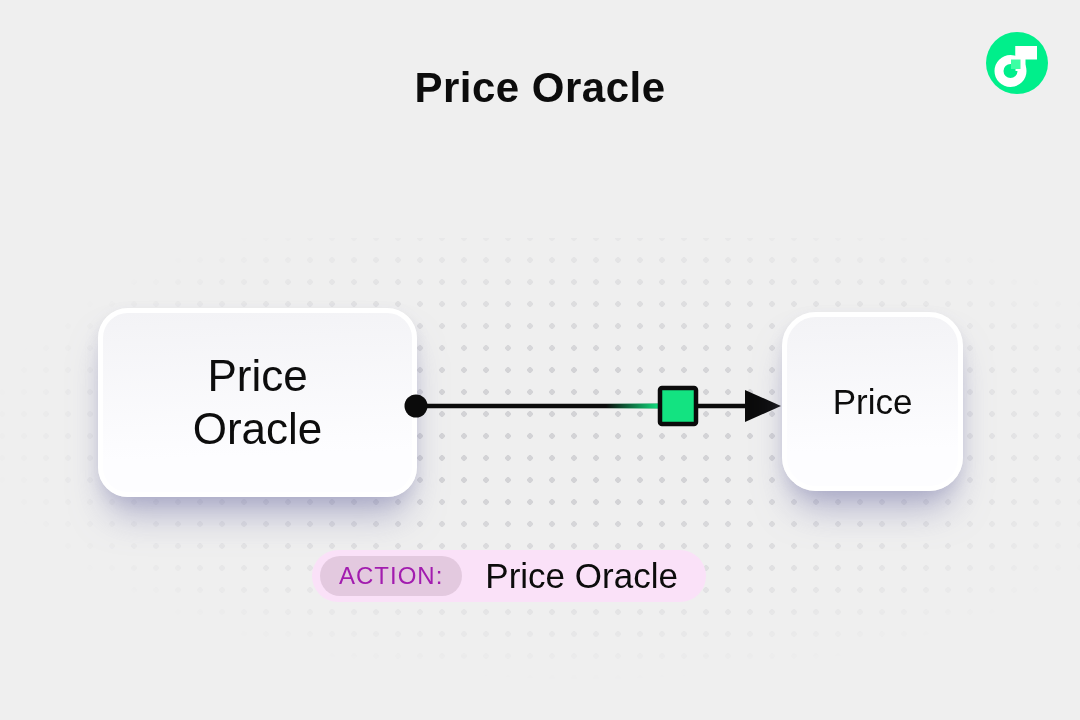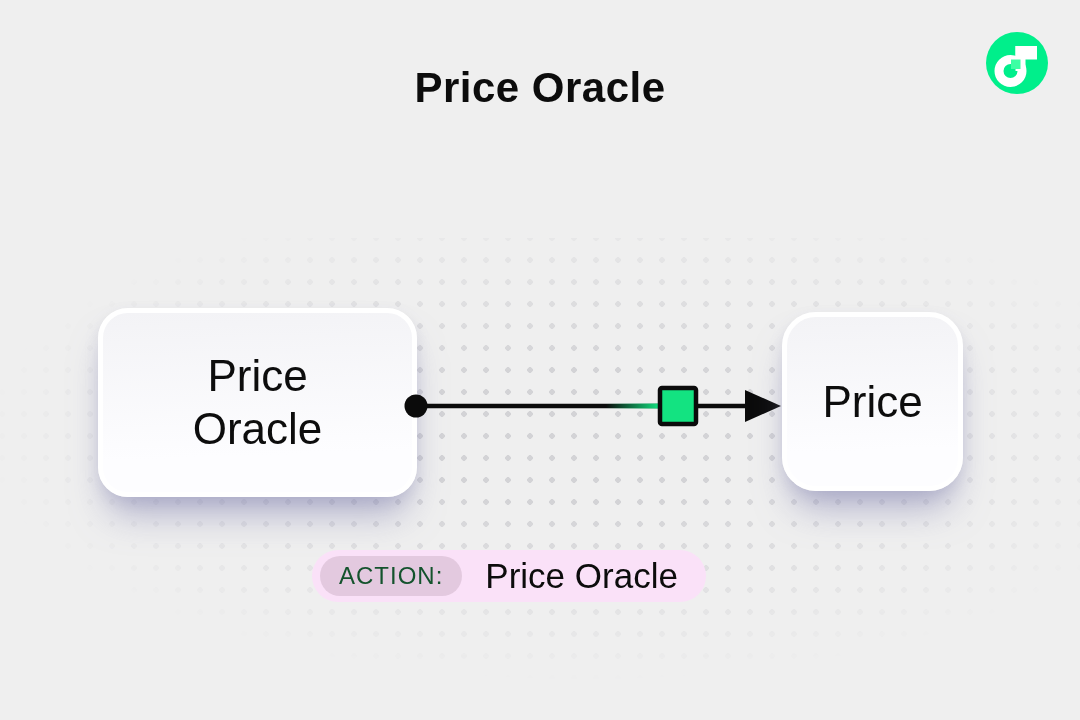--- a/index.html
+++ b/index.html
@@ -42,33 +42,33 @@
     box-shadow: 0 26px 36px -10px rgba(122,122,172,0.55), 0 6px 14px rgba(140,140,180,0.18);
     color: #0d0d0d;
   }
   .node-left {
     left: 98px; top: 308px; width: 319px; height: 189px;
     border-radius: 30px; font-size: 44px;
   }
   .node-left .node-label { display: block; max-width: 185px; text-align: center; line-height: 1.2; }
   .node-right {
     left: 782px; top: 312px; width: 181px; height: 179px;
-    border-radius: 34px; font-size: 44px;
+    border-radius: 34px; font-size: 35px;
   }
 
   .connector { position: absolute; left: 402px; top: 380px; }
 
   .action-badge {
     position: absolute; left: 312px; top: 550px; height: 52px;
     border-radius: 26px; background: #fae1f8;
     display: flex; align-items: center;
     padding: 0 28px 0 8px; box-sizing: border-box;
   }
   .action-label {
-    background: #e3c9df; color: #14532d;
+    background: #e3c9df; color: #a21caf;
     border-radius: 20px; padding: 8px 19px;
     font-size: 24px; font-weight: 500; letter-spacing: 1px;
     line-height: 1;
   }
   .action-value {
     font-size: 35px; font-weight: 400; color: #0c0c0c;
     margin-left: 23px; white-space: nowrap;
   }
 </style>
 </head>

